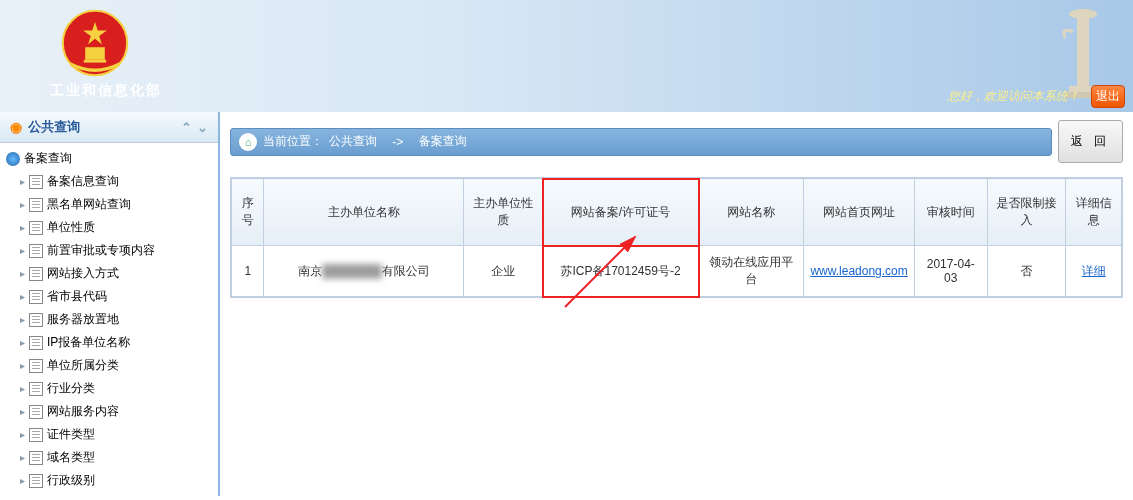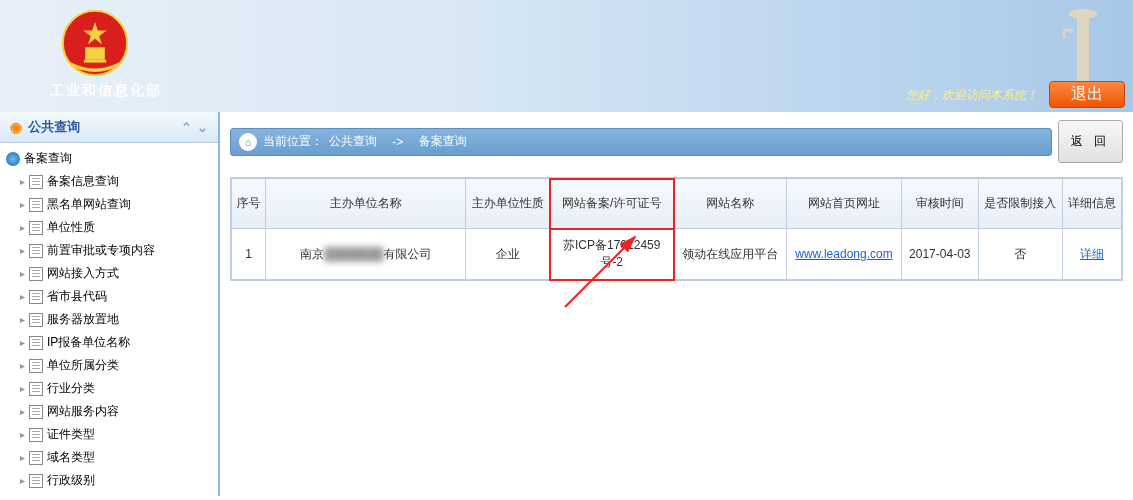--- a/index.html
+++ b/index.html
@@ -6,21 +6,21 @@
 body { font-family: "Microsoft YaHei", SimSun, Arial, sans-serif; font-size: 12px; background: #fff; width: 1133px; }
 
 
 .header { height: 112px; background: linear-gradient(to right, #e8f0f8 0%, #d8e8f5 40%, #a8c8e8 100%); position: relative; border-bottom: 0; }
 .emblem { position: absolute; left: 60px; top: 8px; width: 70px; height: 70px; }
 .emblem svg { width: 100%; height: 100%; }
 .ministry-name { position: absolute; left: 50px; top: 82px; color: #fff; font-size: 14px; font-weight: bold; letter-spacing: 2px; }
 .sys-title { position: absolute; left: 230px; top: 30px; font-size: 28px; font-weight: bold; font-style: italic; color: #c02020; letter-spacing: 1px; }
 .welcome-bar { position: absolute; right: 8px; bottom: 4px; font-size: 12px; }
 .welcome-text { color: #ffee88; font-style: italic; margin-right: 8px; }
-.exit-btn { display: inline-block; background: linear-gradient(#ff8844, #ee5500); color: #fff; padding: 2px 21px; border-radius: 4px; border: 1px solid #cc4400; font-size: 16px; cursor: pointer; }
+.exit-btn { display: inline-block; background: linear-gradient(#ff8844, #ee5500); color: #fff; padding: 2px 4px; border-radius: 4px; border: 1px solid #cc4400; font-size: 12px; cursor: pointer; }
 .pillar { position: absolute; right: 20px; top: 2px; width: 60px; height: 100px; opacity: 0.85; }
 
 
 .body-wrap { display: flex; }
 .sidebar { width: 220px; background: #fff; border-right: 2px solid #8bb7e0; }
 .sb-header { background: linear-gradient(#f5fafd, #d8e8f5); border-bottom: 1px solid #bcd; padding: 6px 10px; display: flex; align-items: center; gap: 6px; font-size: 13px; font-weight: bold; color: #2a5a9a; position: relative; }
 .sb-header .chev-d, .sb-header .chev-u { position: absolute; right: 10px; color: #8ab; }
 .orange-circle { color: #ff8800; font-size: 14px; }
 .sb-list { list-style: none; padding: 4px 0; }
 .sb-list li { padding: 3px 8px 3px 20px; display: flex; align-items: center; gap: 4px; cursor: pointer; }
@@ -186,21 +186,21 @@
       <button class="back-btn">返 回</button>
     </div>
 
     <div class="tbl-wrap">
       <table class="tbl">
         <thead>
           <tr>
             <th>序号</th>
             <th style="width:200px;">主办单位名称</th>
             <th>主办单位性质</th>
-            <th class="highlight-col" style="width:124px;">网站备案/许可证号</th>
+            <th class="highlight-col" style="width:156px;">网站备案/许可证号</th>
             <th>网站名称</th>
             <th>网站首页网址</th>
             <th>审核时间</th>
             <th>是否限制接入</th>
             <th>详细信息</th>
           </tr>
         </thead>
         <tbody>
           <tr>
             <td>1</td>

